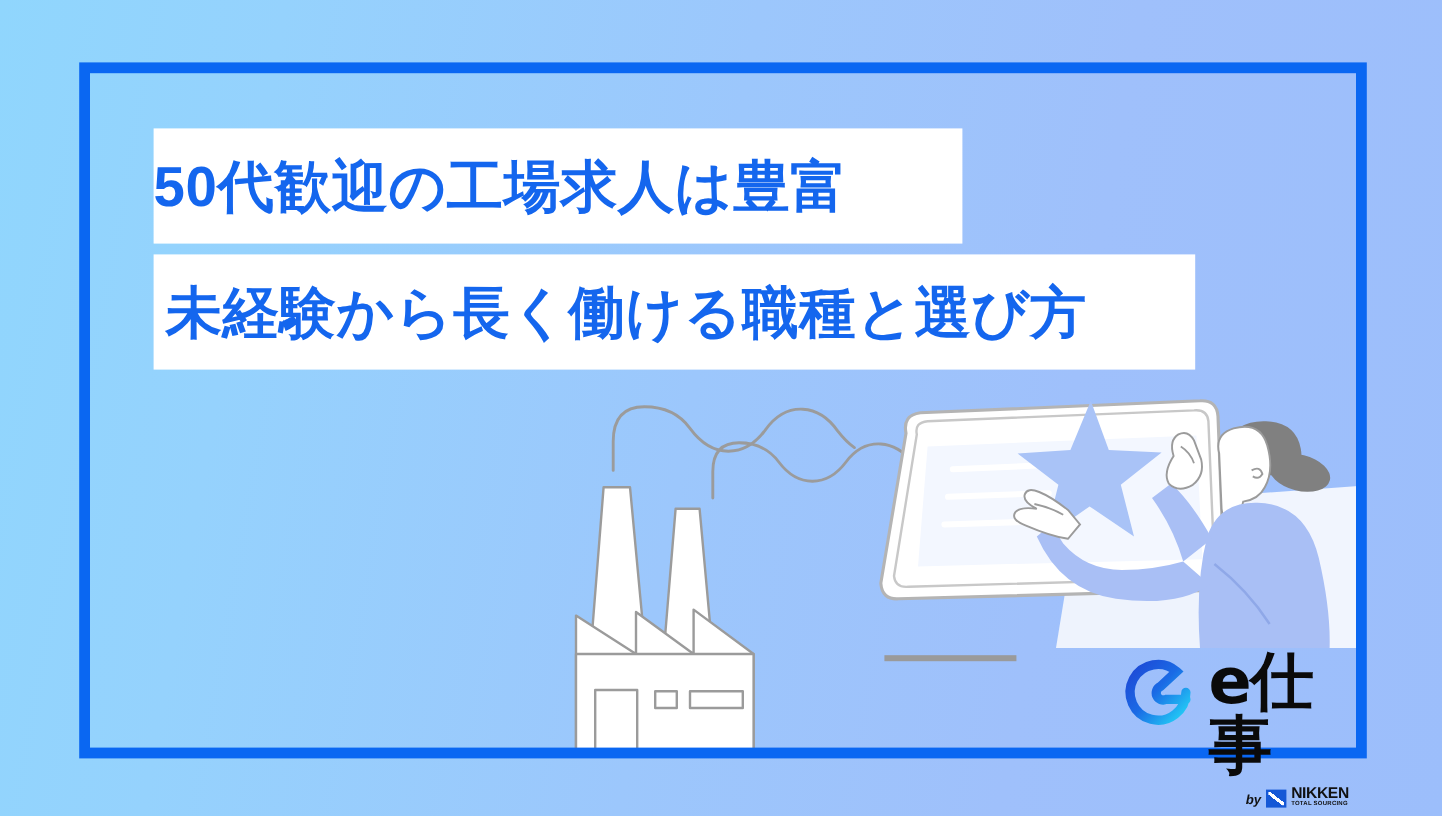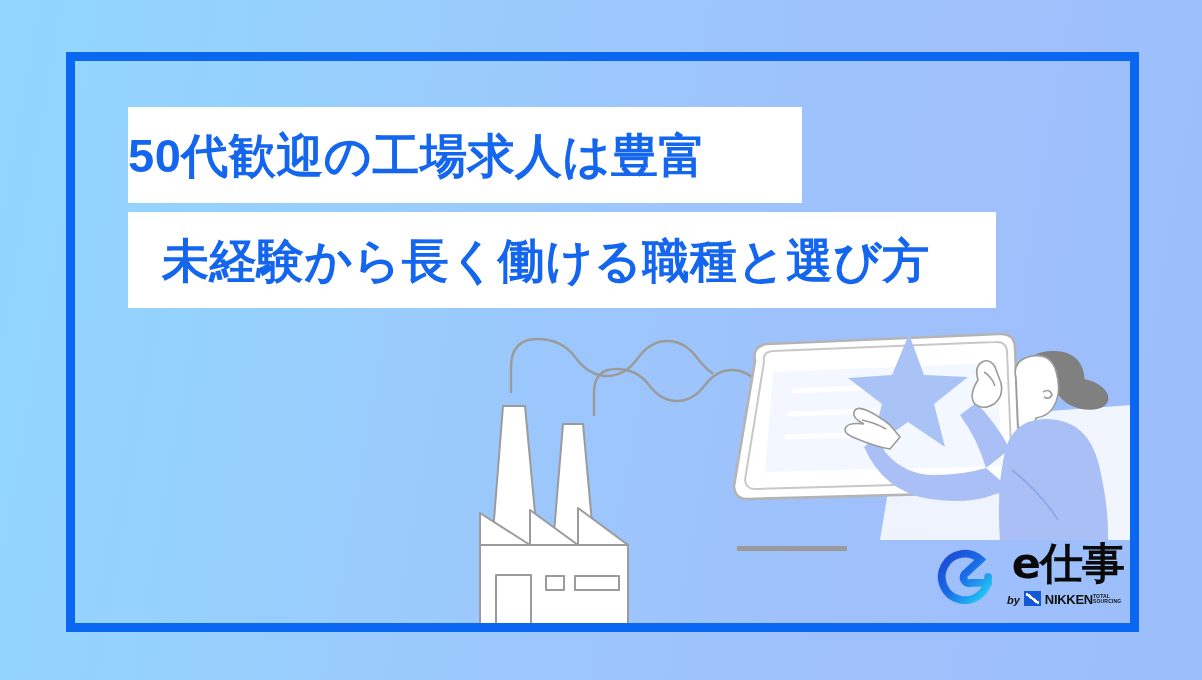--- a/index.html
+++ b/index.html
@@ -48,21 +48,21 @@
     left: 128px;
     top: 107px;
     width: 674px;
     height: 96px;
   }
   #band2 {
     left: 128px;
     top: 212px;
     width: 868px;
     height: 96px;
-    padding-left: 34px;
+    padding-left: 10px;
   }
 
   
   .illo {
     position: absolute;
     left: 0;
     top: 0;
     width: 1202px;
     height: 680px;
     pointer-events: none;
@@ -81,21 +81,21 @@
   .logo-mark { width: 62px; height: 62px; flex: none; margin-top: 4px; }
   .logo-right {
     margin-left: 11px;
     display: flex;
     flex-direction: column;
     align-items: flex-end;
   }
   .logo-word {
     font-family: "DejaVu Sans", sans-serif;
     font-weight: 700;
-    font-size: 43px;
+    font-size: 53px;
     line-height: 1;
     color: #0a0a0a;
     letter-spacing: -1px;
   }
   .logo-by {
     display: flex;
     align-items: flex-end;
     margin-top: 6px;
     gap: 4px;
   }
@@ -112,21 +112,21 @@
     overflow: hidden;
     flex: none;
   }
   .nikken-box:after {
     content: "";
     position: absolute;
     left: 2px; top: 2px;
     width: 13px; height: 11px;
     background: linear-gradient(38deg, transparent 0 42%, #ffffff 42% 58%, transparent 58% 100%);
   }
-  .nikken-txt { display: flex; flex-direction: row; line-height: 1; }
+  .nikken-txt { display: flex; flex-direction: column; line-height: 1; }
   .nikken-main {
     font-size: 13px; font-weight: 700; color: #111; letter-spacing: -0.3px;
   }
   .nikken-sub {
     font-size: 5px; font-weight: 700; color: #111; letter-spacing: 0.2px; margin-top: 1px;
   }
 </style>
 </head>
 <body>
 

